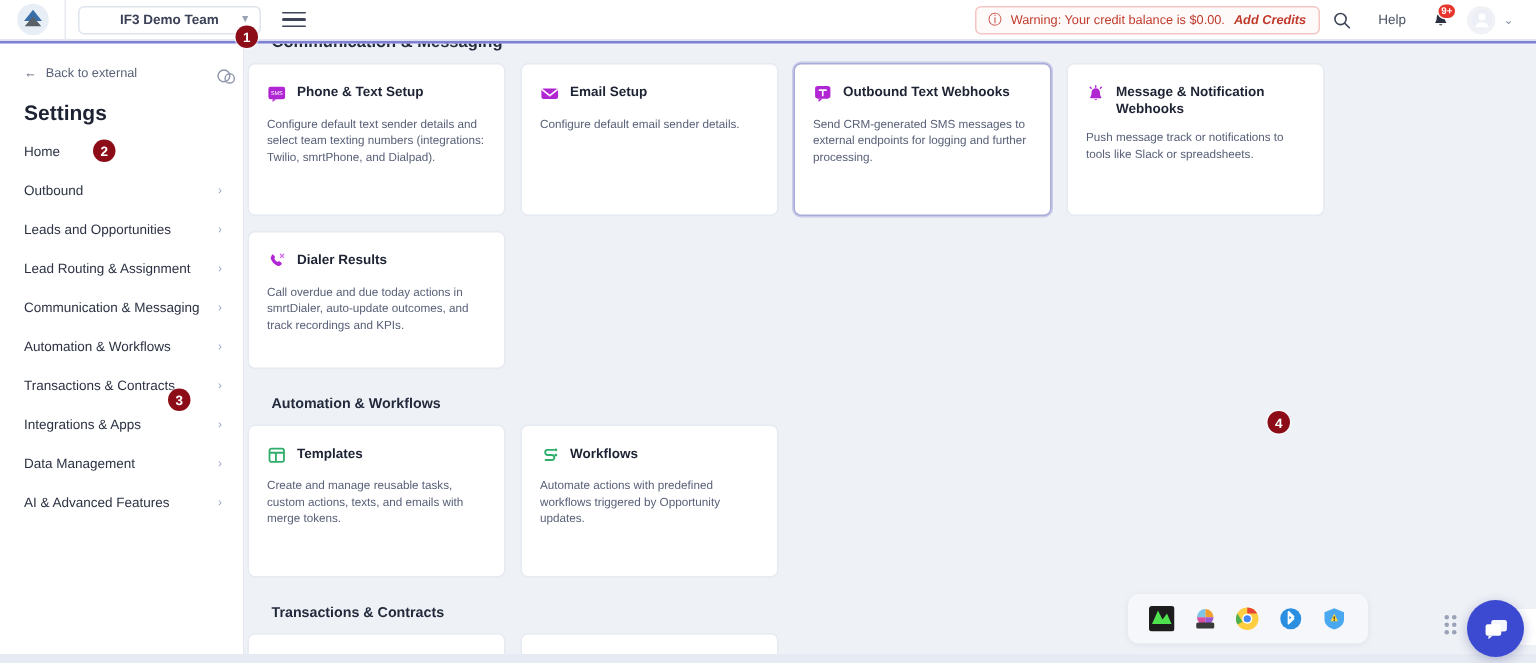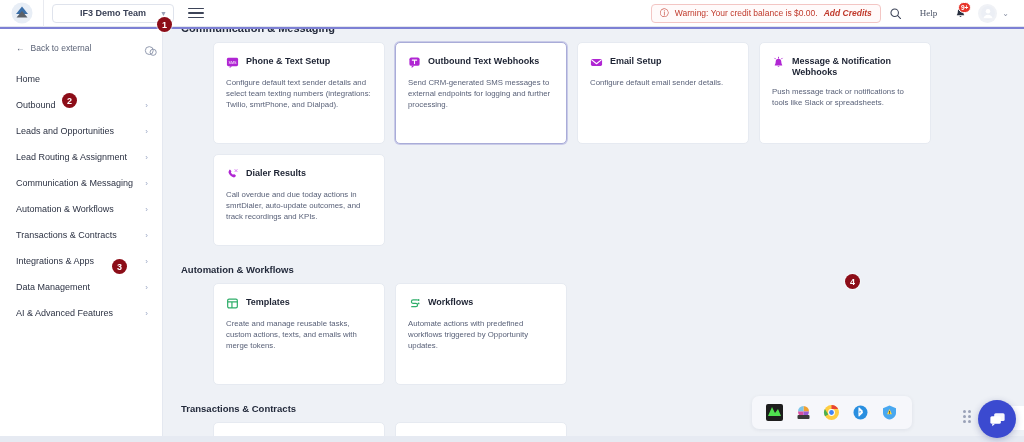--- a/index.html
+++ b/index.html
@@ -49,21 +49,21 @@
   .warn-pill {
     display: flex; align-items: center; gap: 6px;
     border: 1px solid #f3c6c4; background: #fffafa;
     border-radius: 4px; height: 19px; padding: 0 8px;
     font-size: 8.5px; color: #c0392b; white-space: nowrap;
   }
   .warn-pill .warn-icon { font-size: 9px; line-height: 1; }
   .warn-pill .add-credits { font-weight: 700; color: #c0392b; text-decoration: none; font-style: italic; }
   .tb-icon { display:flex; align-items:center; justify-content:center; cursor:pointer; }
   .tb-search { width: 30px; height: 27px; }
-  .tb-help { font-size: 9px; color: #4b5366; padding: 0 9px; font-family: Liberation Serif, serif; }
+  .tb-help { font-size: 9px; color: #4b5366; padding: 0 9px; }
   .tb-bell { width: 28px; height: 27px; position: relative; }
   .badge {
     position: absolute; top: 2px; right: 3px;
     background: #e7352b; color: #fff;
     font-size: 6.5px; font-weight: 700;
     border-radius: 7px; min-width: 13px; height: 11px;
     display: flex; align-items: center; justify-content: center;
     padding: 0 2px; border: 1.2px solid #fff;
   }
   .tb-avatar {
@@ -100,21 +100,21 @@
     padding: 14px 0 0 16px;
     font-size: 8.5px; color: #5a6276; cursor: pointer;
   }
   .settings-title {
     padding: 14px 0 0 16px;
     font-size: 14px; font-weight: 700; color: #1d2333;
     position: relative;
   }
   .nav { margin-top: 13px; }
   .nav-item {
-    display: flex; align-items: center;
+    display: flex; 
     height: 26px; padding: 0 14px 0 16px;
     font-size: 9px; color: #2c3243; cursor: pointer;
     position: relative;
   }
   .nav-item .chev { margin-left: auto; color: #9aa6c4; font-size: 8px; }
 
   .sidebar-toggle {
     position: absolute; left: 143px; top: 44px; z-index: 45;
     width: 16px; height: 14px; display:flex; align-items:center; justify-content:center;
   }
@@ -131,21 +131,21 @@
     font-size: 11px; font-weight: 700; color: #232a3b;
     white-space: nowrap;
   }
 
   .section-title {
     font-size: 9.5px; font-weight: 700; color: #232a3b;
     margin: 0 0 8px 18px;
   }
 
   .card-row {
-    display: flex; gap: 10px; padding: 0 2px; margin-left: 48px;
+    display: flex; gap: 10px; padding: 0 2px;
   }
   .card {
     background: #ffffff;
     border: 1px solid #e6eaf1;
     border-radius: 5px;
     width: 172px;
     padding: 12px 12px 12px 12px;
     position: relative;
   }
   .card.tall { height: 102px; }
@@ -259,20 +259,21 @@
     <div class="tb-caret">⌄</div>
   </div>
 </div>
 <div class="accent-line"></div>
 
 <div class="sidebar">
   <div class="back-link">
     <span>←</span>
     <span>Back to external</span>
   </div>
+  <div class="settings-title">Settings</div>
   <div class="nav">
     <div class="nav-item">
       <span>Home</span>
     </div>
     <div class="nav-item">
       <span>Outbound</span>
       <span class="chev">›</span>
     </div>
     <div class="nav-item">
       <span>Leads and Opportunities</span>
@@ -329,45 +330,45 @@
             <rect x="1" y="2" width="12" height="9" rx="1.6" fill="#b026d3"></rect>
             <path d="M4 11 L4 13 L6.6 11 Z" fill="#b026d3"></path>
             <text x="7" y="8.2" font-size="4" fill="#fff" text-anchor="middle" font-family="Liberation Sans">SMS</text>
           </svg>
         </span>
         <span class="card-title">Phone &amp; Text Setup</span>
       </div>
       <div class="card-desc">Configure default text sender details and select team texting numbers (integrations: Twilio, smrtPhone, and Dialpad).</div>
     </div>
 
+    <div class="card tall">
+      <div class="card-head">
+        <span class="card-ico">
+          <svg width="13" height="13" viewBox="0 0 14 14">
+            <rect x="1" y="3.2" width="12" height="7.6" rx="1.6" fill="#b026d3"></rect>
+            <path d="M1.8 4.2 L7 8.4 L12.2 4.2" fill="none" stroke="#fff" stroke-width="1.2" stroke-linecap="round" stroke-linejoin="round"></path>
+          </svg>
+        </span>
+        <span class="card-title">Email Setup</span>
+      </div>
+      <div class="card-desc">Configure default email sender details.</div>
+    </div>
+
     <div class="card tall focused">
       <div class="card-head">
         <span class="card-ico">
           <svg width="13" height="13" viewBox="0 0 14 14">
             <rect x="1.5" y="1.5" width="11" height="9" rx="2" fill="#b026d3"></rect>
             <path d="M4 10.5 L4 13 L6.8 10.5 Z" fill="#b026d3"></path>
             <path d="M4.6 4.4 H9.4 M7 4.4 V8.2" stroke="#fff" stroke-width="1.2" stroke-linecap="round"></path>
           </svg>
         </span>
         <span class="card-title">Outbound Text Webhooks</span>
       </div>
       <div class="card-desc">Send CRM-generated SMS messages to external endpoints for logging and further processing.</div>
-    </div>
-
-    <div class="card tall">
-      <div class="card-head">
-        <span class="card-ico">
-          <svg width="13" height="13" viewBox="0 0 14 14">
-            <rect x="1" y="3.2" width="12" height="7.6" rx="1.6" fill="#b026d3"></rect>
-            <path d="M1.8 4.2 L7 8.4 L12.2 4.2" fill="none" stroke="#fff" stroke-width="1.2" stroke-linecap="round" stroke-linejoin="round"></path>
-          </svg>
-        </span>
-        <span class="card-title">Email Setup</span>
-      </div>
-      <div class="card-desc">Configure default email sender details.</div>
     </div>
 
     <div class="card tall">
       <div class="card-head">
         <span class="card-ico">
           <svg width="13" height="13" viewBox="0 0 14 14">
             <path d="M7 3c-1.8 0-3 1.3-3 3 0 2.3-.7 3.2-1 3.6-.2.3 0 .6.4.6h7.2c.4 0 .6-.3.4-.6-.3-.4-1-1.3-1-3.6C10 4.3 8.8 3 7 3Z" fill="#b026d3"></path>
             <path d="M5.9 11a1.2 1.2 0 0 0 2.2 0Z" fill="#b026d3"></path>
             <path d="M7 1.3V2.3 M3 2.4 L3.7 3.1 M11 2.4 L10.3 3.1" stroke="#b026d3" stroke-width="1" stroke-linecap="round"></path>
           </svg>

